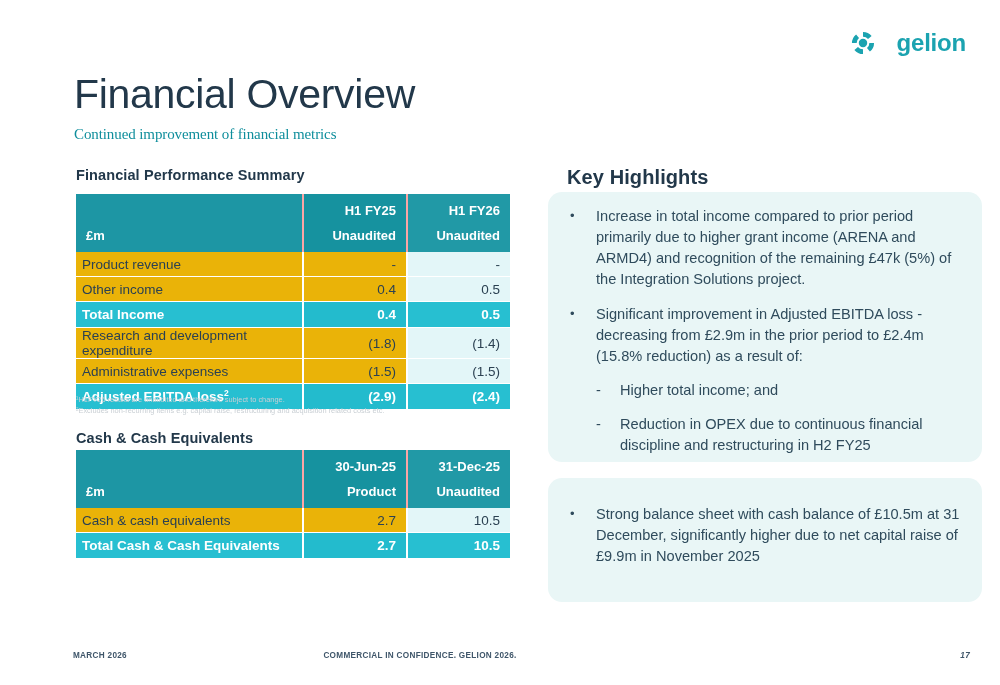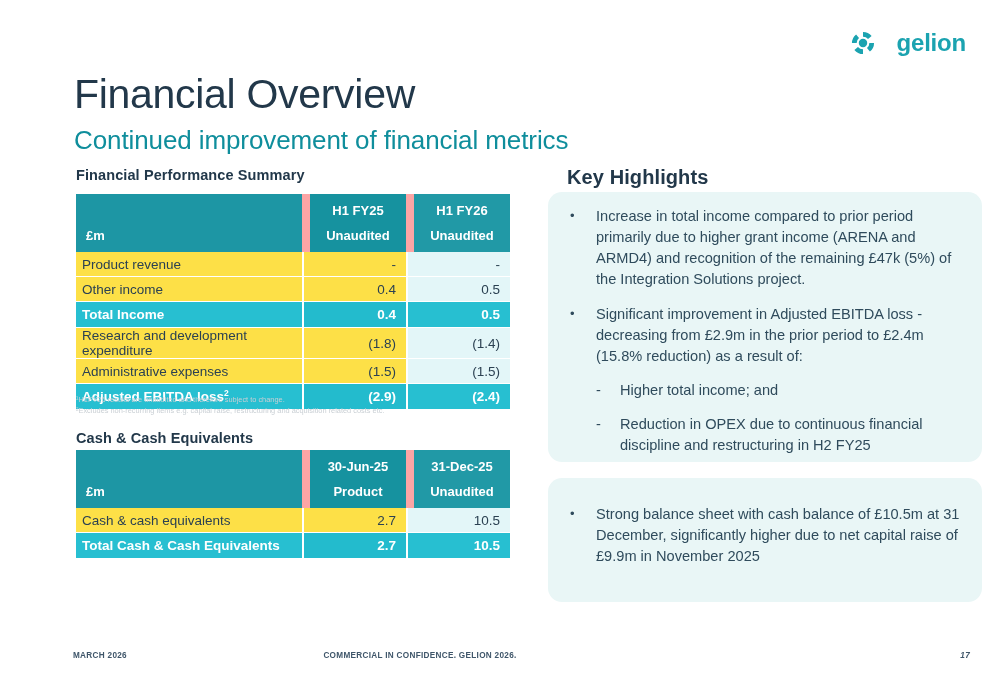--- a/index.html
+++ b/index.html
@@ -42,25 +42,26 @@
     font-size: 41px;
     font-weight: 400;
     color: #22384a;
     letter-spacing: -0.3px;
     line-height: 1.1;
   }
   .page-subtitle {
     position: absolute;
     left: 74px;
     top: 126px;
-    font-size: 26px;
+    font-size: 15px;
     font-weight: 400;
     color: #0f8e9c;
     letter-spacing: -0.1px;
     line-height: 1.15;
+    font-family: Liberation Serif, serif;
   }
 
   
   .section-label {
     font-size: 14.5px;
     font-weight: bold;
     color: #22384a;
     letter-spacing: 0.1px;
   }
   #fps-label { position: absolute; left: 76px; top: 167px; }
@@ -86,38 +87,39 @@
     padding: 0 10px;
     vertical-align: middle;
     height: 24px;
   }
 
   
   .fin-table thead th {
     background: #1d96a4;
     color: #ffffff;
     font-weight: bold;
+    text-align: right;
     font-size: 13px;
-    border-left: 8px solid #fca5a5;
+    border-left: 2px solid #fca5a5;
   }
   .fin-table thead th.h-label {
     text-align: left;
     border-left: none;
   }
   .fin-table thead tr.hdr-top th { height: 25px; padding-top: 4px; }
   .fin-table thead tr.hdr-bot th { height: 25px; padding-bottom: 4px; }
   .fin-table thead tr.hdr-top th.h-label { background: #1d96a4; }
   .fin-table thead tr.hdr-bot th.h-label { background: #1d96a4; }
   
   .fin-table thead th.h-v1 { background: #16929f; }
   .fin-table thead th.h-v2 { background: #2199a6; }
 
   
   .fin-table tbody td {
-    background: #fde047;
+    background: #eab308;
     color: #2b4152;
     text-align: right;
     font-size: 13.5px;
     height: 24px;
     border-bottom: 1px solid #ffffff;
   }
   .fin-table tbody td.t-label {
     text-align: left;
     padding-left: 6px;
   }

